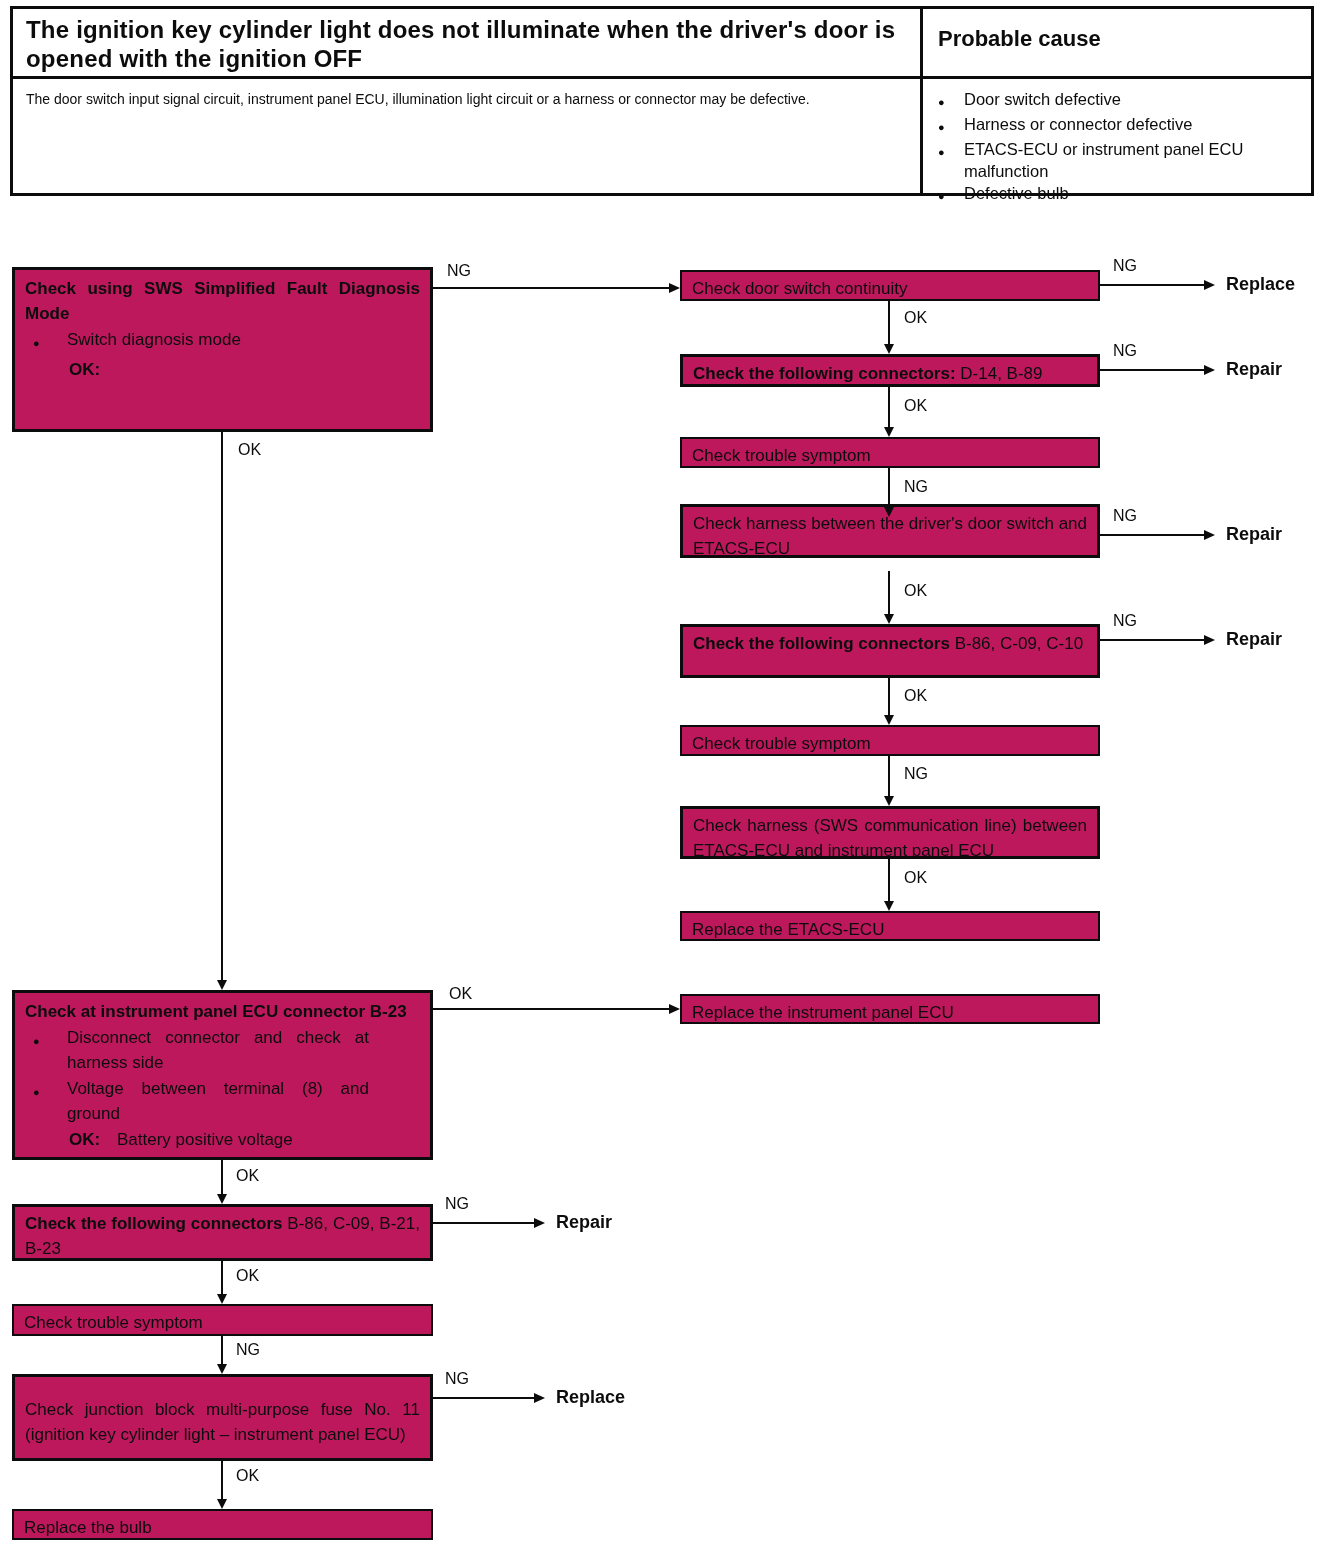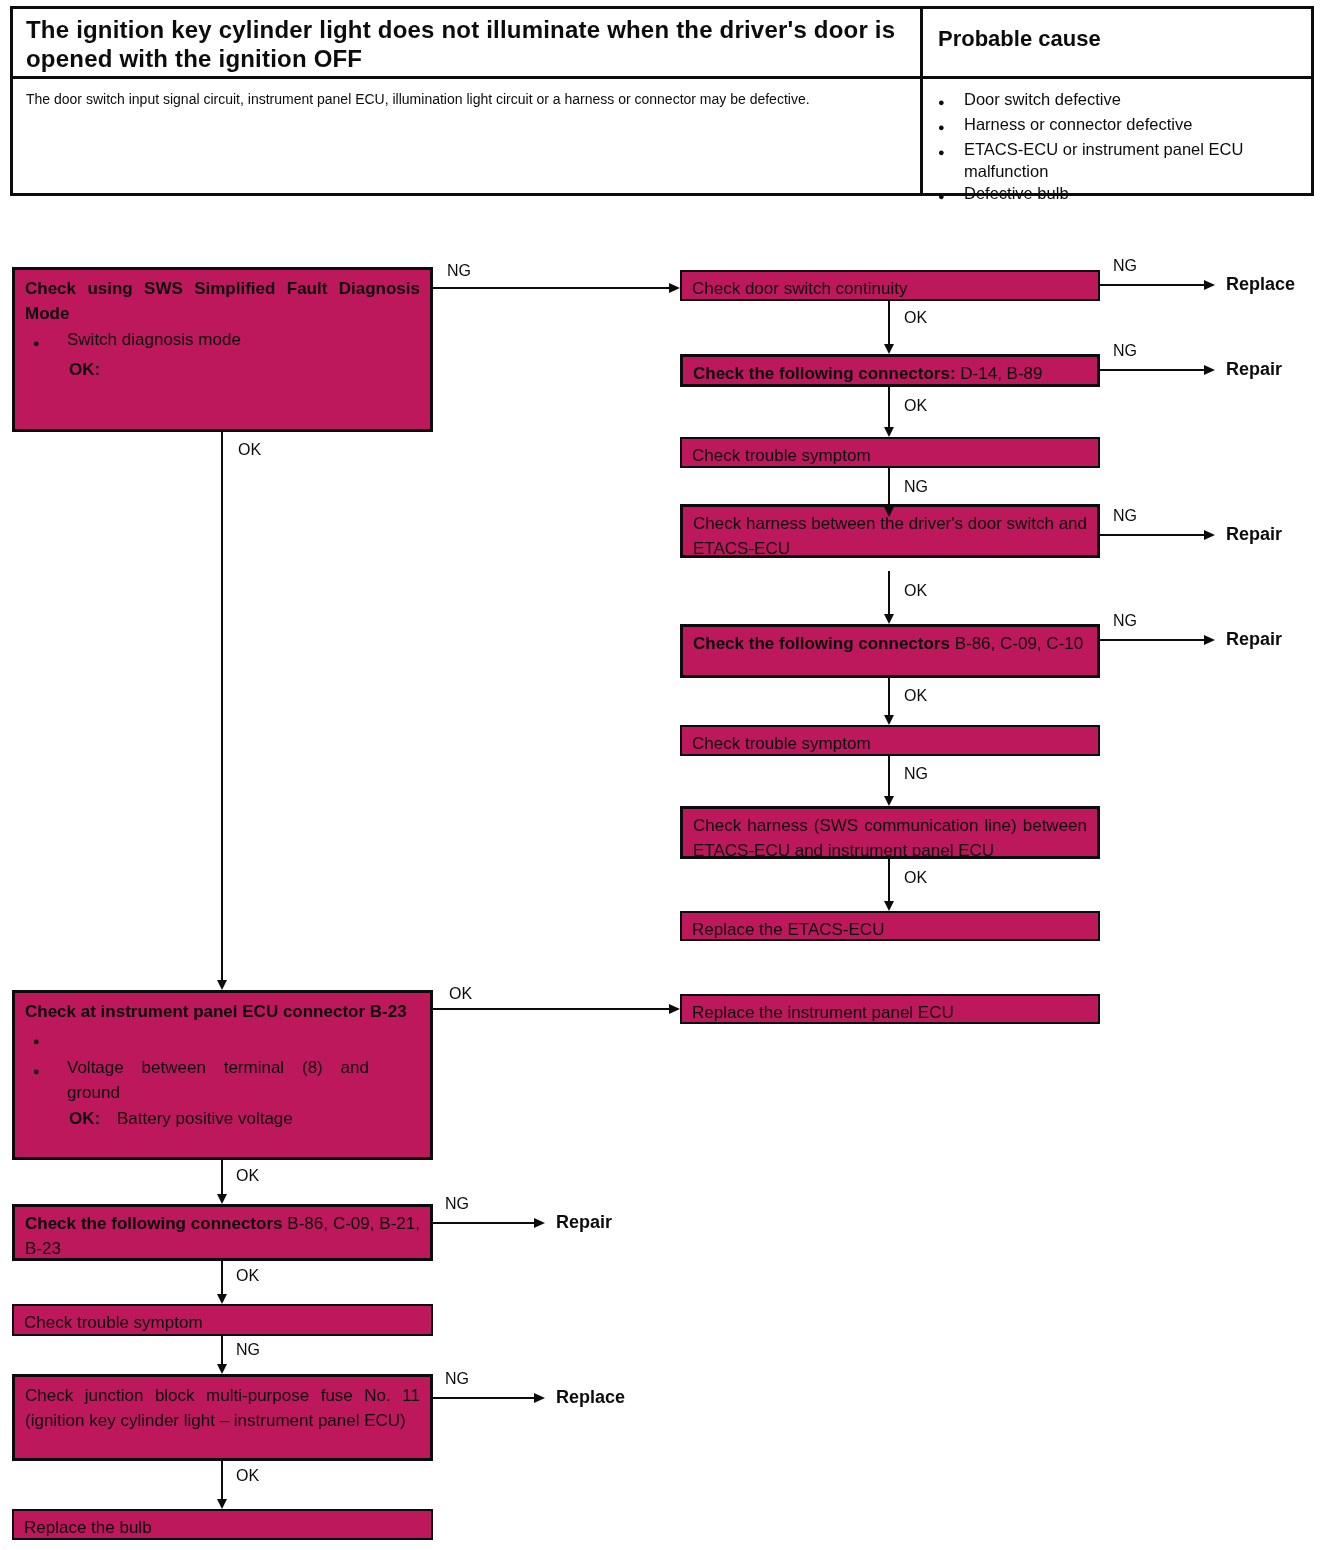--- a/index.html
+++ b/index.html
@@ -76,40 +76,41 @@
     </div>
     <div class="okrow">
       <span class="okk">OK:</span>
     </div>
   </div>
 
   <div class="box b3" style="left:12px;top:990px;width:421px;height:170px;padding-top:6px;">
     <div class="btitle">Check at instrument panel ECU connector B-23</div>
     <div class="brow">
       <span class="dot">●</span>
+      <span class="bt">Disconnect connector and check at harness side</span>
     </div>
     <div class="brow">
       <span class="dot">●</span>
       <span class="bt">Voltage between terminal (8) and ground</span>
     </div>
     <div class="okrow">
       <span class="okk">OK:</span>
       <span class="okshort">Battery positive voltage</span>
     </div>
   </div>
 
   <div class="box b3 jt" style="left:12px;top:1204px;width:421px;height:57px;">
     <b>Check the following connectors</b><span> B-86, C-09, B-21, B-23</span>
   </div>
 
   <div class="box" style="left:12px;top:1304px;width:421px;height:32px;">
     <span>Check trouble symptom</span>
   </div>
 
-  <div class="box b3 jt" style="left:12px;top:1374px;width:421px;height:87px;padding-top:6px;">
+  <div class="box b3 jt" style="left:12px;top:1374px;width:421px;height:87px;padding-top:20px;">
     <span>Check junction block multi-purpose fuse No. 11 (ignition key cylinder light – instrument panel ECU)</span>
   </div>
 
   <div class="box" style="left:12px;top:1509px;width:421px;height:31px;">
     <span>Replace the bulb</span>
   </div>
 
   <div class="box" style="left:680px;top:270px;width:420px;height:31px;">
     <span>Check door switch continuity</span>
   </div>

